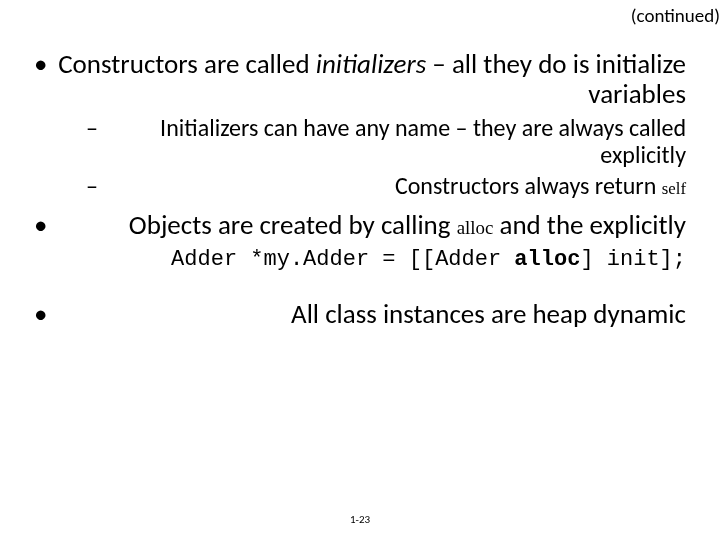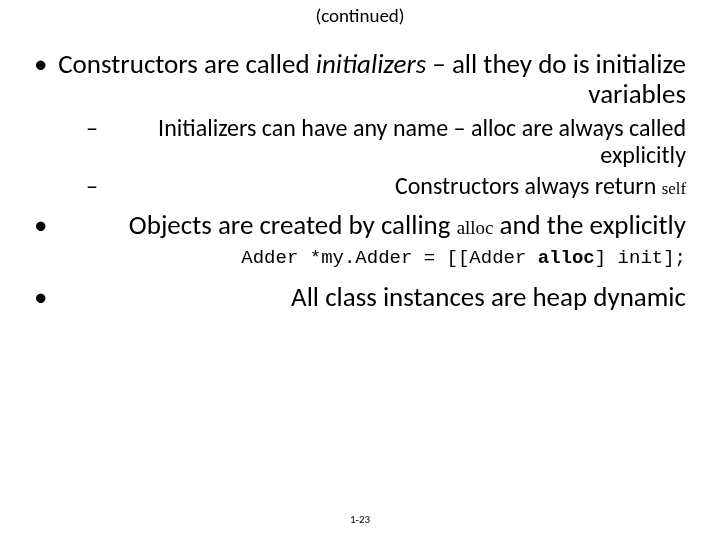--- a/index.html
+++ b/index.html
@@ -20,21 +20,21 @@
   }
   .title {
     font-size: 39px;
     text-align: center;
     margin: 24px 40px 0 40px;
     line-height: 1.1;
     font-weight: 400;
   }
   .subtitle {
     font-size: 19px;
-    text-align: center;
+    text-align: right;
     margin-top: 4px;
     font-weight: 400;
   }
   .body {
     margin: 22px 34px 0 34px;
   }
   ul.level1 {
     list-style: none;
     padding: 0;
     margin: 0;
@@ -70,22 +70,22 @@
     position: absolute;
     left: 0;
     top: 0;
   }
   .code-inline {
     font-family: Liberation Serif, serif;
     font-size: 0.7em;
   }
   .code-line {
     font-family: "Courier New", Courier, monospace;
-    font-size: 19px;
-    margin: 8px 0 12px 24px;
+    font-size: 22px;
+    margin: 8px 0 26px 24px;
   }
   .italic {
     font-style: italic;
   }
   .bold {
     font-weight: bold;
   }
   .pagenum {
     position: absolute;
     bottom: 18px;
@@ -102,21 +102,21 @@
 <div class="slide">
 
   <div class="subtitle">(continued)</div>
 
   <div class="body">
     <ul class="level1">
 
       <li>
         <span>Constructors are called </span><span class="italic">initializers</span><span> – all they do is initialize variables</span>
         <ul class="level2">
-          <li>Initializers can have any name – alloc are always called explicitly</li>
+          <li>Initializers can have any name – they are always called explicitly</li>
           <li>
             <span>Constructors always return </span><span class="code-inline">self</span>
           </li>
         </ul>
       </li>
 
       <li>
         <span>Objects are created by calling </span><span class="code-inline">alloc</span><span> and the explicitly</span>
         <div class="code-line">
           <span>Adder *my.Adder = [[Adder </span><span class="bold">alloc</span><span>] init];</span>

